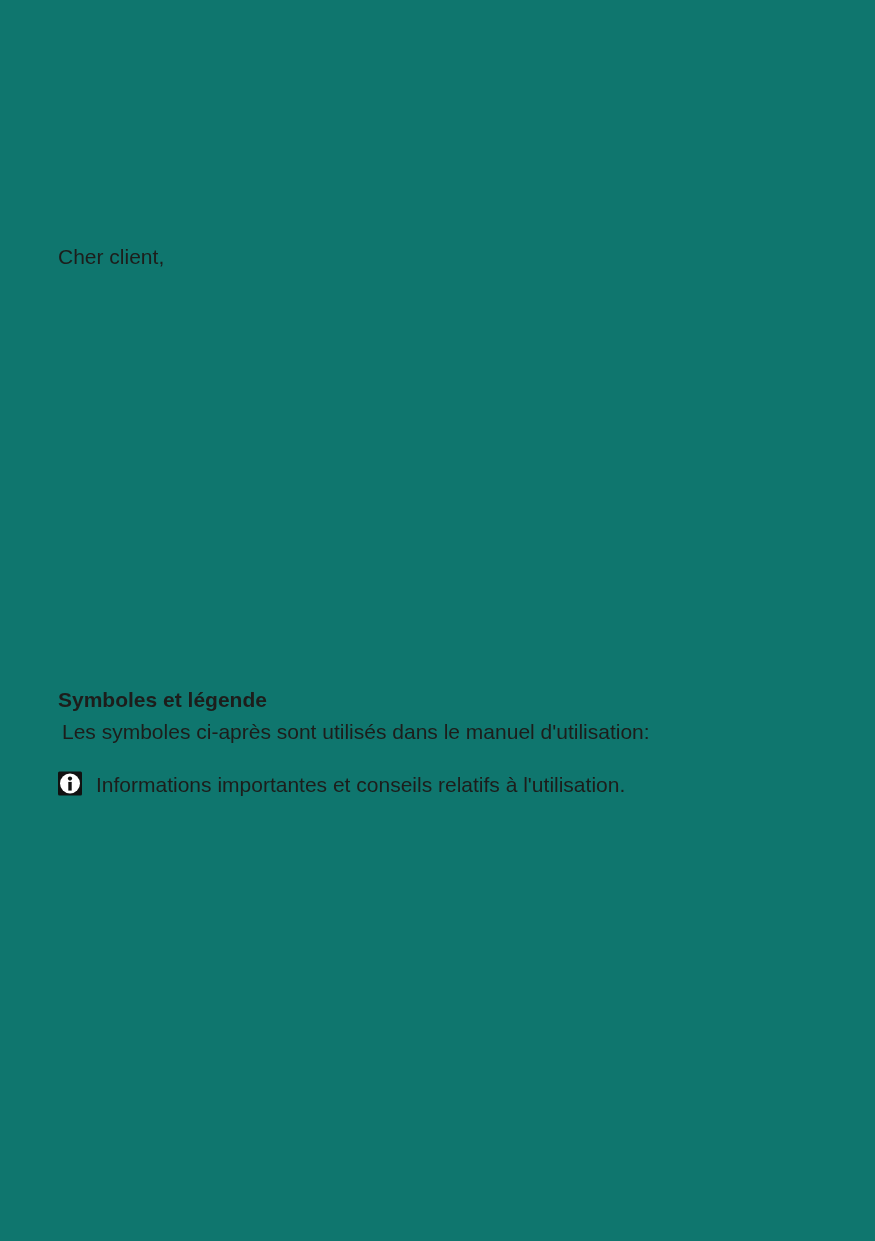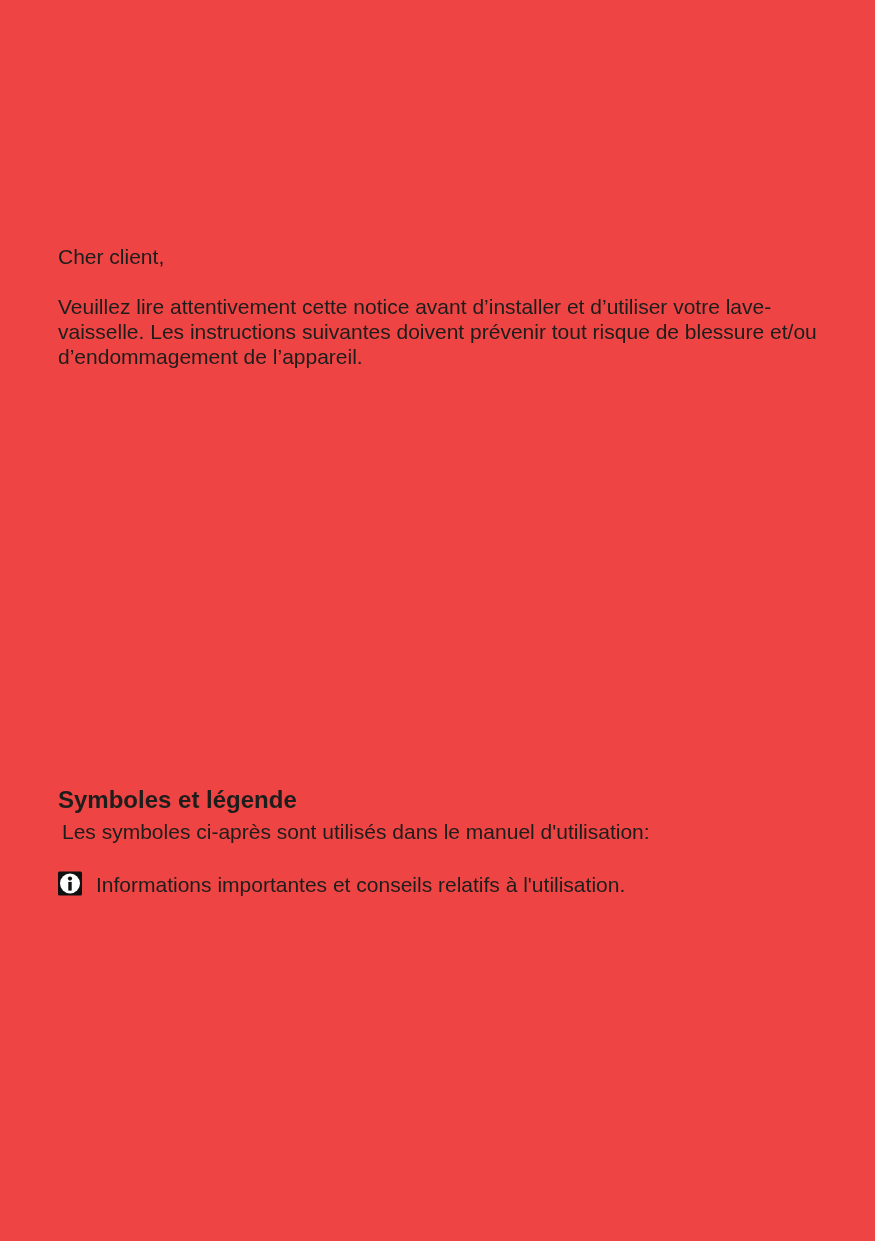--- a/index.html
+++ b/index.html
@@ -1,21 +1,21 @@
 <!DOCTYPE html>
 <html><head>
 <meta charset="utf-8">
 <style>
   html, body { margin: 0; padding: 0; background: #ffffff; }
 
   .page {
     position: relative;
     width: 875px;
     height: 1241px;
-    background: #ef4444;
+    background: #0f766e;
     font-family: "Liberation Sans", sans-serif;
     font-size: 21px;
     line-height: 25px;
     color: #1d1d1b;
     overflow: hidden;
   }
 
   .content {
     padding: 244px 0 0 58px;
     width: 817px;
@@ -23,21 +23,21 @@
 
   .salutation { margin: 0; }
 
   .para {
     margin: 25px 0 0 0;
     white-space: pre-line;
   }
 
   .section-heading {
     margin: 418px 0 7px 0;
-    font-size: 24px;
+    font-size: 21px;
     font-weight: bold;
     line-height: 25px;
   }
 
   .legend-intro { margin: 4px; }
 
   .legend-item {
     margin: 27px 0 0 0;
   }
 
@@ -54,23 +54,20 @@
   .icon svg { display: block; }
 </style>
 </head>
 <body>
 
 <div class="page">
   <div class="content">
 
     <p class="salutation">Cher client,</p>
 
-    <p class="para">Veuillez lire attentivement cette notice avant d’installer et d’utiliser votre lave-
-vaisselle. Les instructions suivantes doivent prévenir tout risque de blessure et/ou
-d’endommagement de l’appareil.</p>
 
 
 
     <h2 class="section-heading">Symboles et légende</h2>
 
     <p class="legend-intro">Les symboles ci-après sont utilisés dans le manuel d'utilisation:</p>
 
     <p class="legend-item">
       <span class="icon">
         <svg width="24" height="25" viewBox="0 0 24 25" aria-hidden="true">

